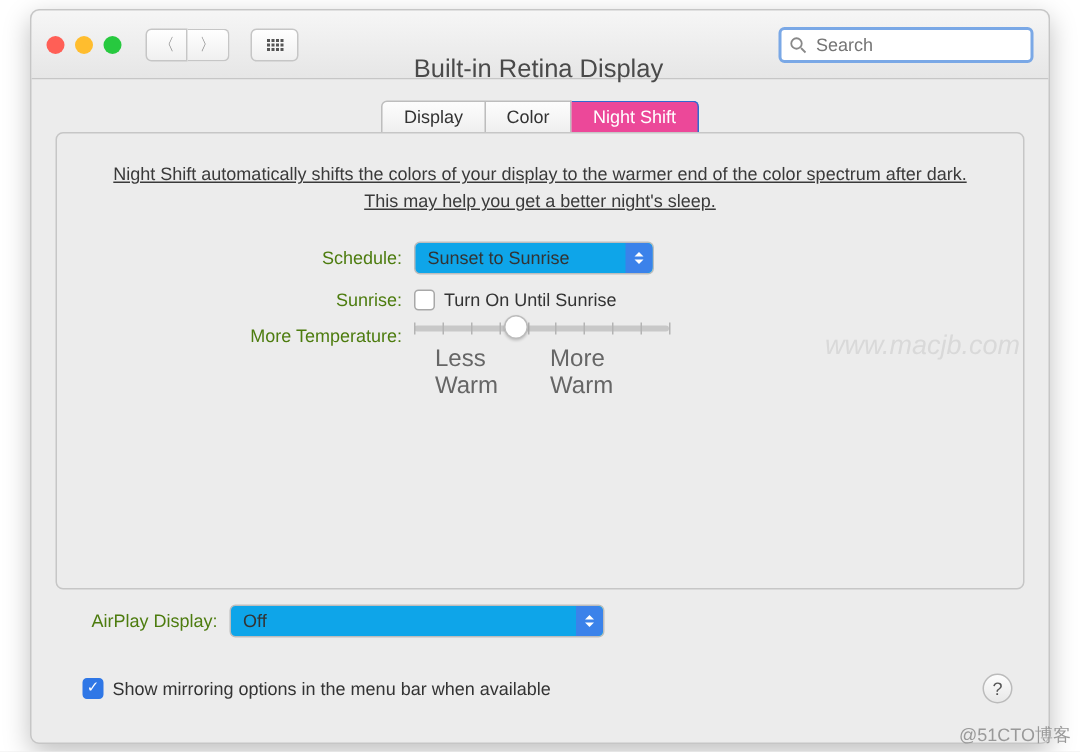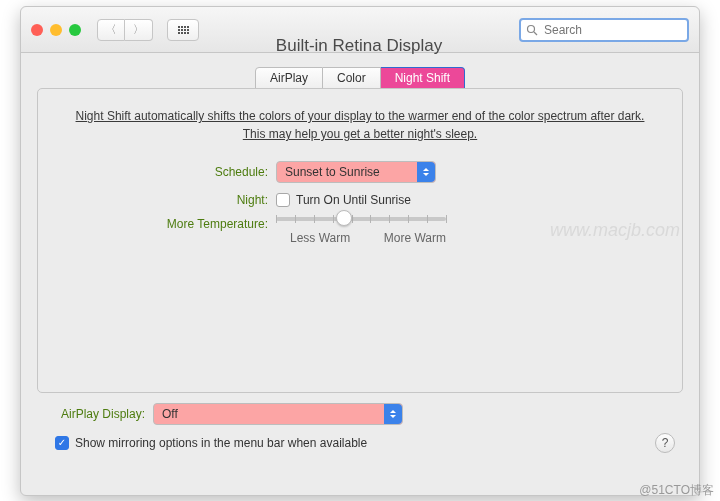--- a/index.html
+++ b/index.html
@@ -67,21 +67,21 @@
   .tab.mid { border-left:none; }
   .tab.active { background:#ec4899; border-color:#2f6ad0; color:#fff; border-left:none; border-radius:0 4px 0 0; }
   .panel {
     border:1px solid #c6c6c6; border-radius:5px; background:#ececec; flex:0 0 auto;
     height: 305px; margin-top:-1px; padding: 18px 26px;
   }
   .desc { text-align:center; font-size:12px; color:#3a3a3a; line-height:1.5; margin-bottom:18px;text-decoration:underline; }
   .row { display:flex; align-items:center; margin-bottom:10px; }
   .row > .lab { width:212px; text-align:right; padding-right:8px; font-size:12px; color:#4d7c0f; }
   .select {
-    height:22px; background:#fca5a5; border:1px solid #bdbdbd; border-radius:4px;
+    height:22px; background:#0ea5e9; border:1px solid #bdbdbd; border-radius:4px;
     display:flex; align-items:center; font-size:12px; position:relative; padding-left:8px;
   }
   .sel-schedule { width:160px; }
   .sel-end {
     position:absolute; right:0; top:0; bottom:0; width:18px; background:#3b82ea;
     border-radius:0 4px 4px 0; display:flex; flex-direction:column; align-items:center; justify-content:center;
   }
   .sel-end::before,.sel-end::after{content:"";border-left:3px solid transparent;border-right:3px solid transparent;}
   .sel-end::before{border-bottom:3px solid #fff;margin-bottom:1px;}
   .sel-end::after{border-top:3px solid #fff;margin-top:1px;}
@@ -90,21 +90,21 @@
   .checkbox.checked { background:#2f77e6; border-color:#2f77e6; display:flex; align-items:center; justify-content:center; }
   .checkbox.checked::after{content:"✓"; color:#fff; font-size:10px; line-height:1;}
   .slider-wrap { width:170px; }
   .slider-track { height:4px; background:#c8c8c8; border-radius:2px; position:relative; width:100%; }
   .ticks { position:absolute; top:-2px; left:0; right:0; height:8px; }
   .tick { position:absolute; width:1px; height:8px; background:#b4b4b4; }
   .knob {
     position:absolute; top:-7px; width:16px; height:16px; border-radius:50%; background:#fff;
     border:1px solid #bcbcbc; box-shadow:0 1px 2px rgba(0,0,0,0.2);
   }
-  .slider-labels { display:flex; justify-content:space-between; font-size:12px; color:#666; margin-top:10px;padding-left:14px; }
+  .slider-labels { display:flex; justify-content:space-between; font-size:16px; color:#666; margin-top:10px;padding-left:14px; }
   .bottom { padding:10px 8px 0 8px; }
   .sel-airplay { width:250px; }
   .helpbtn {
     width:20px; height:20px; border:1px solid #bbb; border-radius:50%; background:linear-gradient(#fdfdfd,#e8e8e8);
     display:flex; align-items:center; justify-content:center; font-size:12px; color:#555; margin-left:auto;
   }
   .watermark { position:absolute; right:40px; bottom:260px; color:#d9d9d9; font-size:18px; font-style:italic; pointer-events:none; }
   .corner { position:absolute; right:6px; bottom:2px; font-size:12px; color:#999; }
 </style>
 </head>
@@ -146,38 +146,38 @@
       <svg width="12" height="12" viewBox="0 0 12 12">
           <circle cx="5" cy="5" r="3.5" stroke="#888" stroke-width="1.2" fill="none"></circle>
           <line x1="8" y1="8" x2="11" y2="11" stroke="#888" stroke-width="1.2"></line>
         </svg>
       <input placeholder="Search" style="">
     </div>
   </div>
 
   <div class="content">
     <div class="tabs">
-      <div class="tab first">AirPlay</div>
+      <div class="tab first">Display</div>
       <div class="tab mid">Color</div>
       <div class="tab active">Night Shift</div>
     </div>
 
     <div class="panel">
       <div class="desc">Night Shift automatically shifts the colors of your display to the warmer end of the color spectrum after dark. This may help you get a better night's sleep.</div>
 
       <div class="row">
         <div class="lab">Schedule:</div>
         <div class="select sel-schedule">
           <span>Sunset to Sunrise</span>
           <div class="sel-end"></div>
         </div>
       </div>
 
       <div class="row">
-        <div class="lab">Night:</div>
+        <div class="lab">Sunrise:</div>
         <div class="check">
           <div class="checkbox"></div>
           <span>Turn On Until Sunrise</span>
         </div>
       </div>
 
       <div class="row" style="align-items:flex-start;">
         <div class="lab" style="padding-top:0;">More Temperature:</div>
         <div class="slider-wrap">
           <div class="slider-track">
@@ -197,21 +197,21 @@
           </div>
           <div class="slider-labels">
             <span>Less Warm</span>
             <span>More Warm</span>
           </div>
         </div>
       </div>
     </div>
 
     <div class="bottom">
-      <div class="row" style="margin-bottom:8px;">
+      <div class="row" style="margin-bottom:24px;">
         <div class="lab" style="width:108px;">AirPlay Display:</div>
         <div class="select sel-airplay">
           <span>Off</span>
           <div class="sel-end"></div>
         </div>
       </div>
       <div class="row">
         <div class="check" style="margin-left:10px;">
           <div class="checkbox checked"></div>
           <span>Show mirroring options in the menu bar when available</span>

